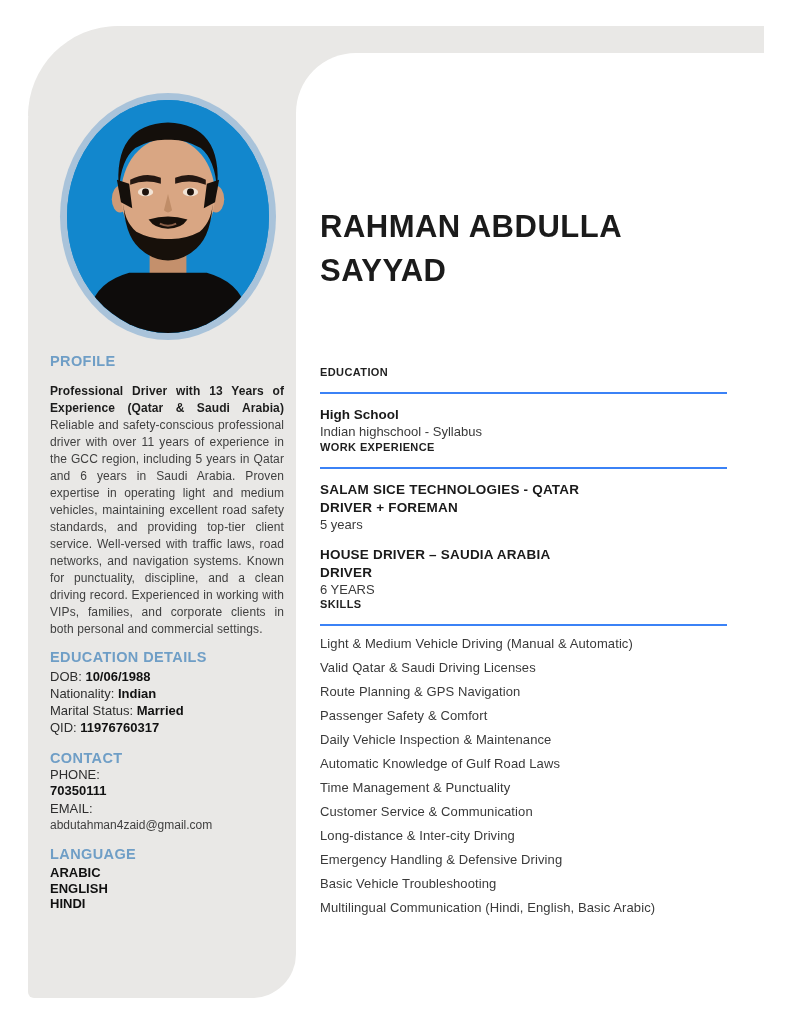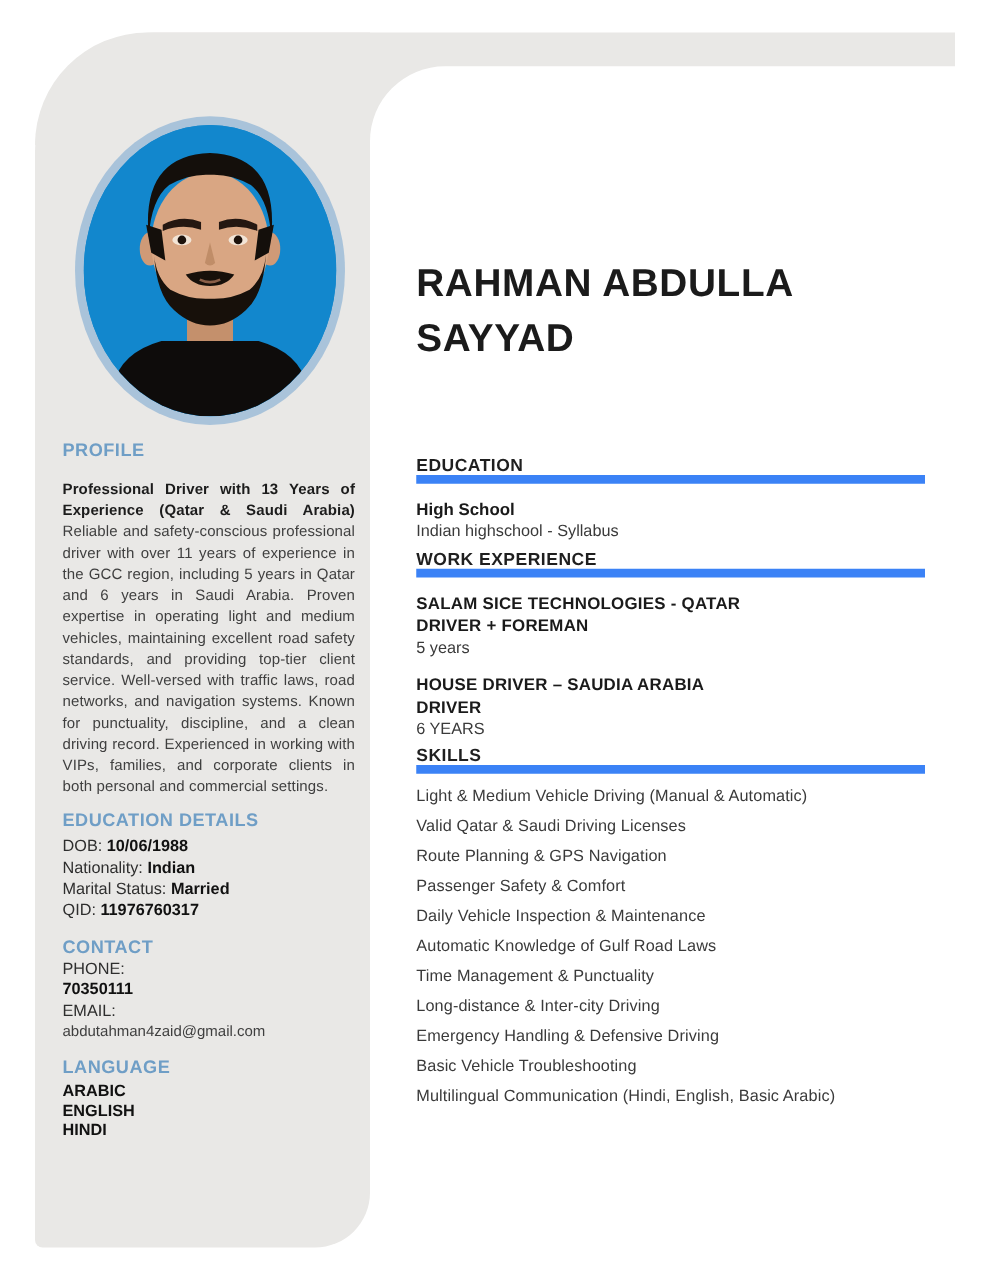--- a/index.html
+++ b/index.html
@@ -31,29 +31,29 @@
   .pd-rows{margin-top:2px;font-size:13px;line-height:17px;color:#2e2e2e;}
   .pd-rows .val{font-weight:bold;color:#111;}
   .contact-heading{margin-top:14px;}
   .contact-line{font-size:13px;line-height:16px;color:#2e2e2e;}
   .contact-strong{font-weight:bold;color:#111;}
   .email-label{margin-top:2px;}
   .email-value{font-size:12px;line-height:16px;color:#3f3f3f;}
   .lang-heading{margin-top:13px;}
   .lang-list{margin-top:2px;font-size:13px;line-height:15.5px;font-weight:bold;color:#111;}
   
-  .main-col{position:absolute;left:333px;width:407px;}
+  .main-col{position:absolute;left:320px;width:407px;}
   .name-block{top:205px;font-size:31px;line-height:44px;font-weight:bold;
     color:#1b1b1b;letter-spacing:.5px;width:370px;}
   .section{position:absolute;}
   .sec-education{top:364px;}
   .sec-work{top:439px;}
   .sec-skills{top:596px;}
-  .sec-heading{font-size:14px;line-height:16px;font-weight:bold;color:#1f1f1f;
-    letter-spacing:.4px;padding-bottom:0;border-bottom:7px solid #3b82f6;}
+  .sec-heading{font-size:11px;line-height:16px;font-weight:bold;color:#1f1f1f;
+    letter-spacing:.4px;padding-bottom:12px;border-bottom:2px solid #3b82f6;}
   .edu-degree{margin-top:12px;font-size:13.5px;line-height:17px;font-weight:bold;color:#1a1a1a;}
   .edu-detail{font-size:13px;line-height:17px;color:#3a3a3a;}
   .job{margin-top:12px;}
   .job + .job{margin-top:13px;}
   .job-company,.job-role{font-size:13.5px;line-height:17.5px;font-weight:bold;
     color:#1a1a1a;letter-spacing:.2px;}
   .job-duration{font-size:13px;line-height:17px;color:#3a3a3a;}
   .skills-list{margin-top:6px;}
   .skill-item{font-size:13px;line-height:24px;color:#3a3a3a;letter-spacing:.1px;}
 </style>
@@ -141,18 +141,19 @@
 <div class="main-col section sec-skills">
   <div class="sec-heading">SKILLS</div>
   <div class="skills-list">
     <div class="skill-item">Light &amp; Medium Vehicle Driving (Manual &amp; Automatic)</div>
     <div class="skill-item">Valid Qatar &amp; Saudi Driving Licenses</div>
     <div class="skill-item">Route Planning &amp; GPS Navigation</div>
     <div class="skill-item">Passenger Safety &amp; Comfort</div>
     <div class="skill-item">Daily Vehicle Inspection &amp; Maintenance</div>
     <div class="skill-item">Automatic Knowledge of Gulf Road Laws</div>
     <div class="skill-item">Time Management &amp; Punctuality</div>
+    <div class="skill-item">Customer Service &amp; Communication</div>
     <div class="skill-item">Long-distance &amp; Inter-city Driving</div>
     <div class="skill-item">Emergency Handling &amp; Defensive Driving</div>
     <div class="skill-item">Basic Vehicle Troubleshooting</div>
     <div class="skill-item">Multilingual Communication (Hindi, English, Basic Arabic)</div>
   </div>
 </div>
 
 </body></html>

